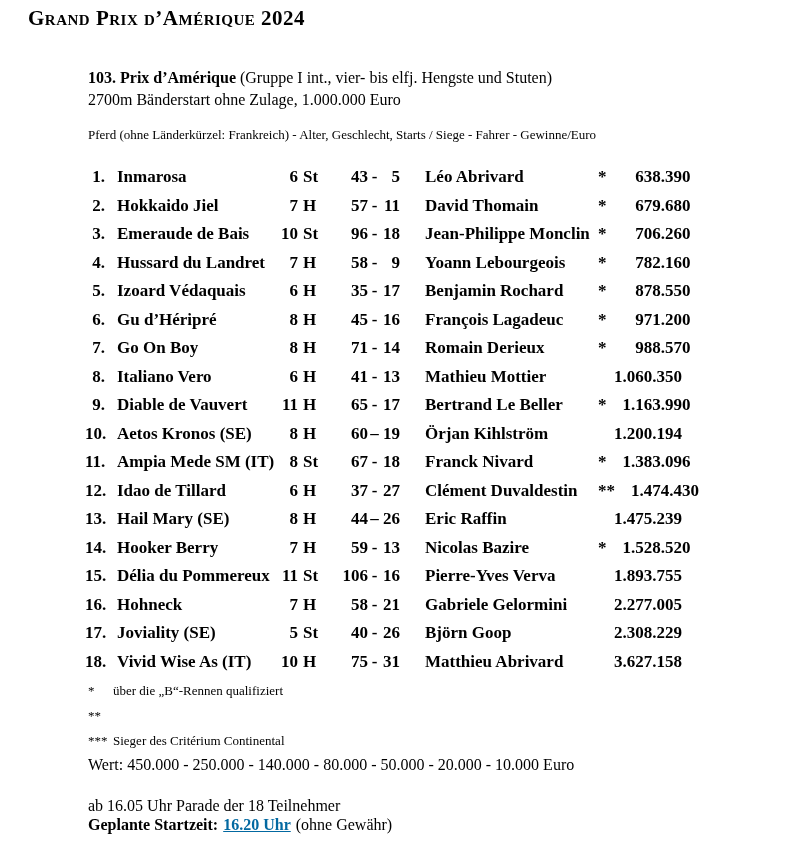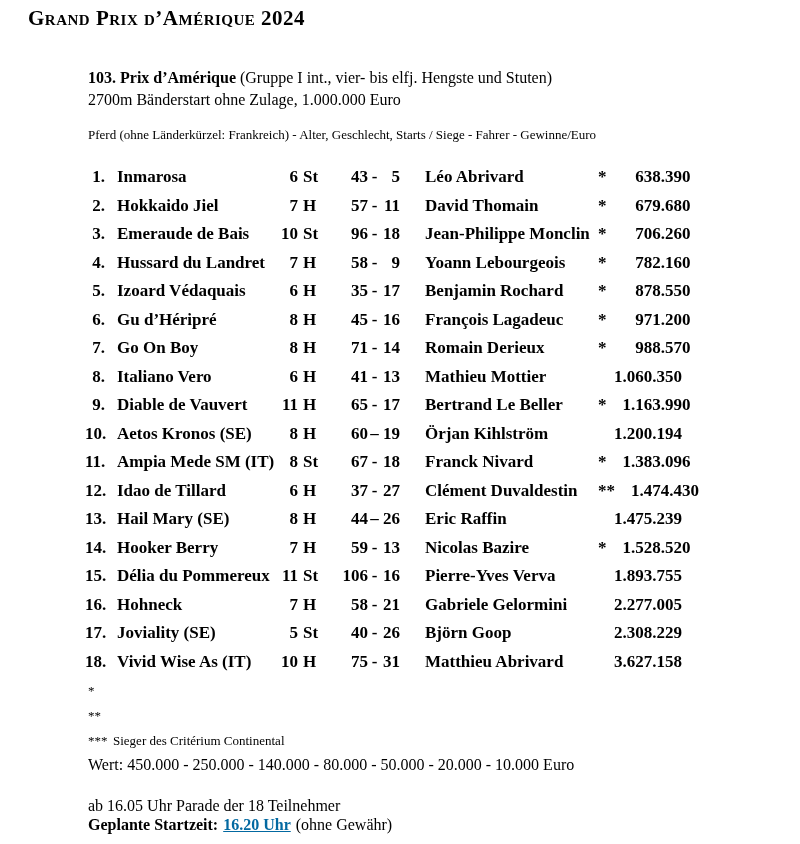--- a/index.html
+++ b/index.html
@@ -282,20 +282,21 @@
     <span class="c-sep">-</span>
     <span class="c-wins">31</span>
     <span class="c-driver">Matthieu Abrivard</span>
     <span class="c-gewinn"><span class="stars"></span><span class="amount">3.627.158</span></span>
   </div>
   </div>
 
 <div class="footnotes">
     <div class="footnote">
     <span class="fn-marker">*</span>
+    <span class="fn-text">über die „B“-Rennen qualifiziert</span>
   </div>
     <div class="footnote">
     <span class="fn-marker">**</span>
   </div>
     <div class="footnote">
     <span class="fn-marker">***</span>
     <span class="fn-text">Sieger des Critérium Continental</span>
   </div>
   </div>
 

